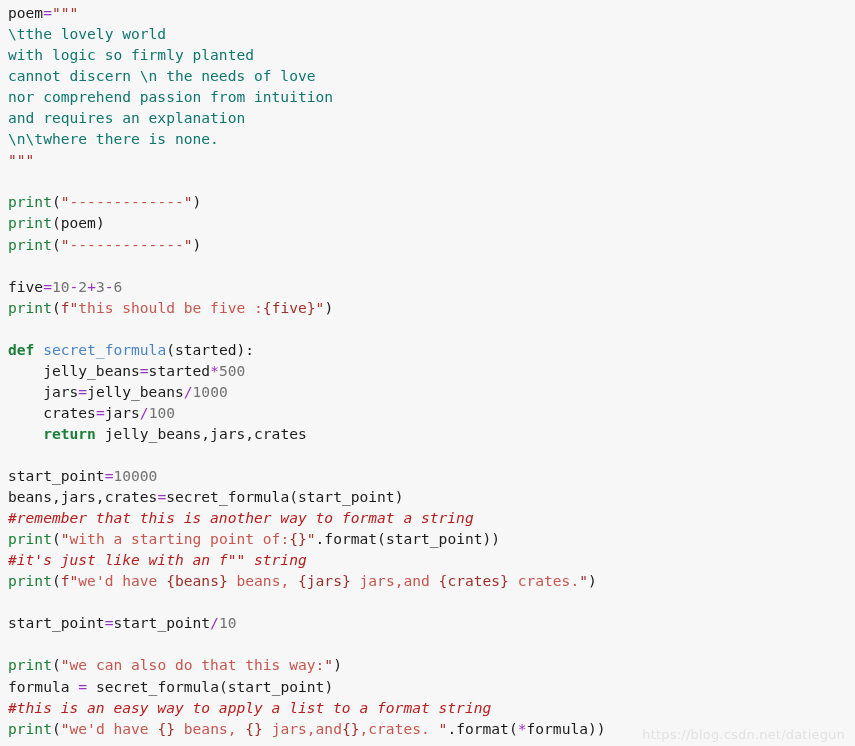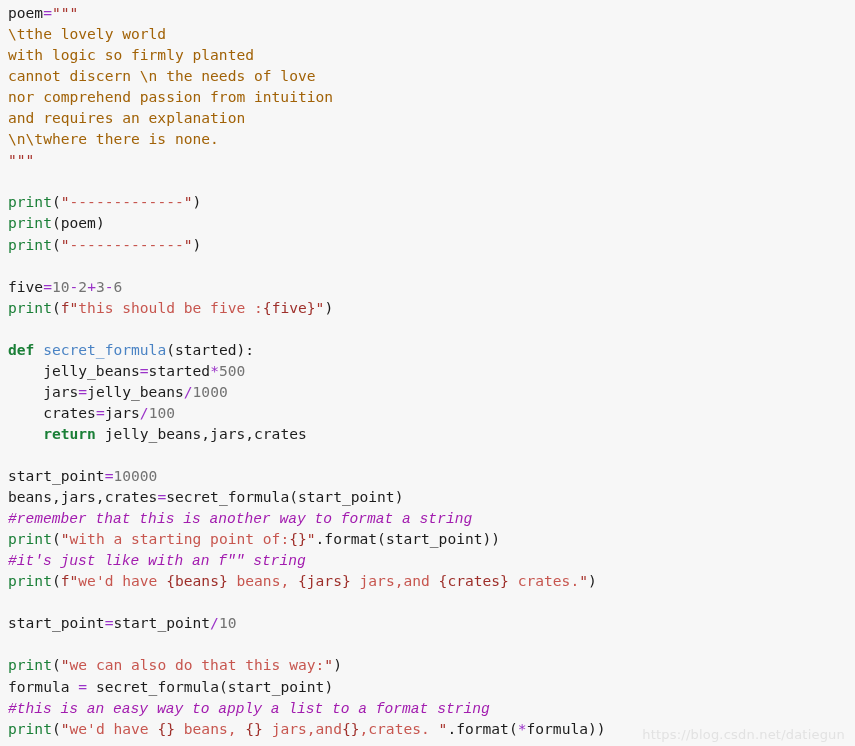--- a/index.html
+++ b/index.html
@@ -44,24 +44,24 @@
     white-space: pre;
   }
   
   .t-plain    { color: #1c1c1c; margin-top: 29px; }
   .t-kw       { color: #1a7f37; font-weight: bold; }
   .t-builtin  { color: #1a7f37; margin-top: 44px; }
   .t-fname    { color: #4a83c4; }
   .t-str      { color: #c7564f; }
   .t-strtag   { color: #a8342d; }
   .t-strdark  { color: #9e2f2a; }
-  .t-docstr   { color: #a16207; }
+  .t-docstr   { color: #0f766e; }
   .t-num      { color: #737373; }
   .t-op       { color: #9a32c8; }
-  .t-cmt      { color: #a21caf; font-style: italic; font-family: Liberation Mono, monospace; }
+  .t-cmt      { color: #b91c1c; font-style: italic; }
   .t-punc     { color: #1c1c1c; }
   #watermark {
     position: absolute;
     right: 10px;
     bottom: 4px;
     font-family: "DejaVu Sans", "Liberation Sans", sans-serif;
     font-size: 13px;
     color: #e2e2e2;
     letter-spacing: 0.2px;
     user-select: none;

